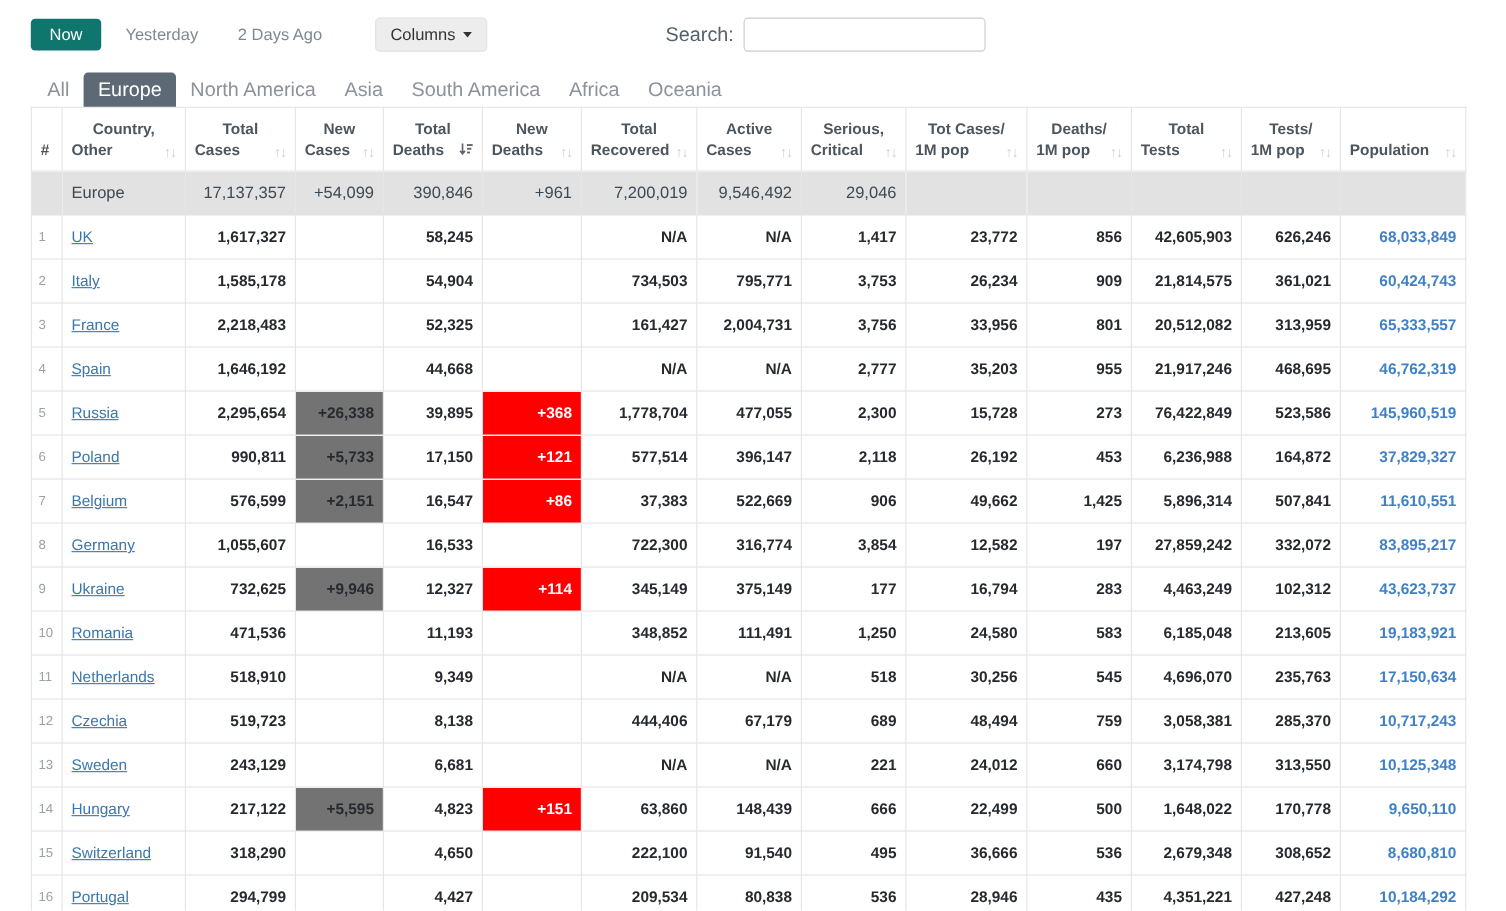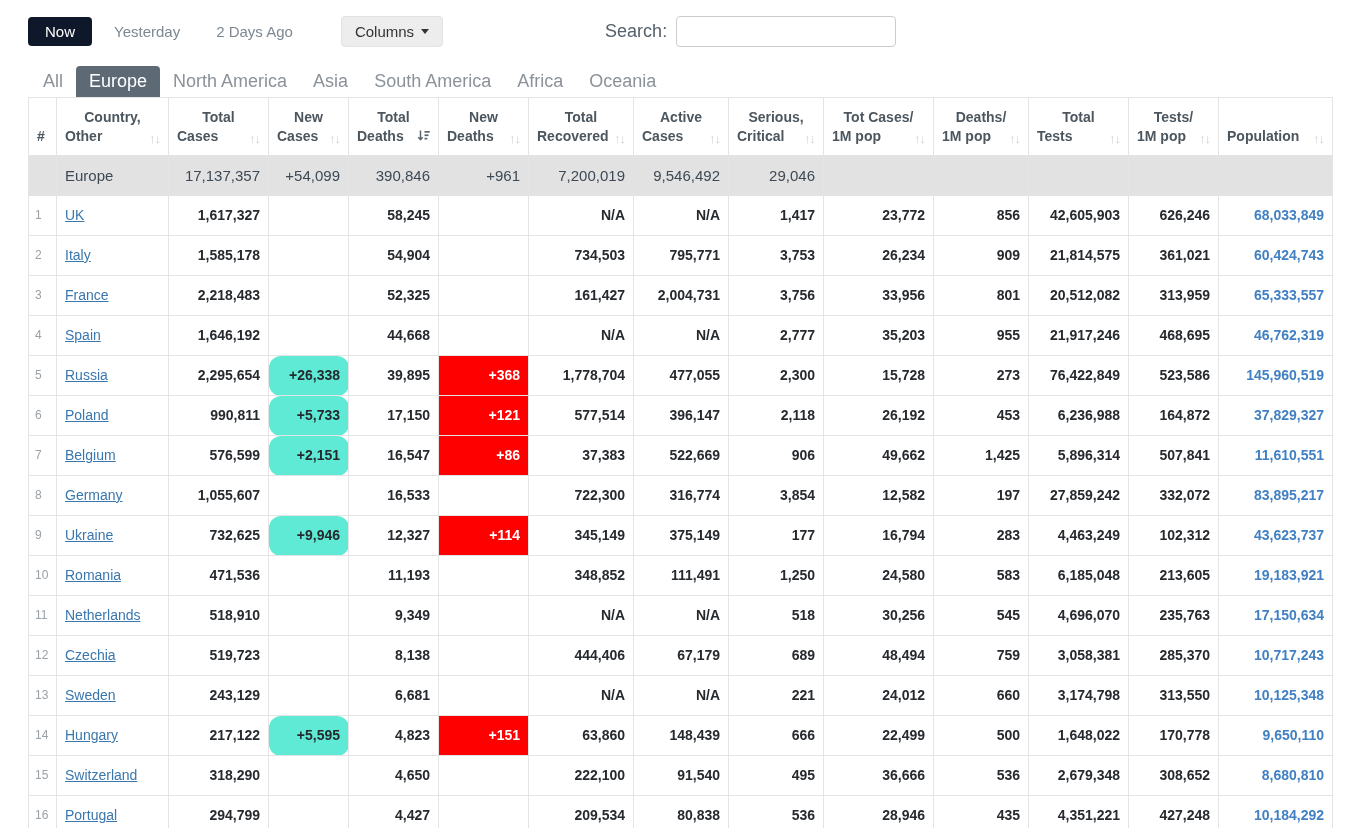--- a/index.html
+++ b/index.html
@@ -2,21 +2,21 @@
 <html><head>
 <meta charset="utf-8">
 <style>
   * { margin:0; padding:0; box-sizing:border-box; }
   html,body { width:1369px; height:828px; overflow:hidden; background:#fff;
     font-family:"Liberation Sans", sans-serif; }
 
   
   .toolbar { display:flex; align-items:center; margin:16px 0 0 28px; height:30px; }
   .btn { font-size:15px; border:none; cursor:pointer; background:transparent; }
-  .btn-now { background:#0f172a; color:#fff; border-radius:4px; padding:6px 17px; font-weight:400; }
+  .btn-now { background:#0f766e; color:#fff; border-radius:4px; padding:6px 17px; font-weight:400; }
   .btn-ghost { color:#7d8893; padding:6px 0; margin-left:36px; }
   .btn-ghost.first { margin-left:22px; }
   .btn-columns { background:#ededed; border:1px solid #e2e2e2; border-radius:4px;
     padding:6px 13px; color:#333; margin-left:48px; display:flex; align-items:center; gap:7px; }
   .caret { display:inline-block; width:0; height:0; border-left:4px solid transparent;
     border-right:4px solid transparent; border-top:5px solid #333; }
   .search-wrap { display:flex; align-items:center; margin-left:162px; gap:9px; }
   .search-label { font-size:18px; color:#55606a; }
   .search-input { width:220px; height:31px; border:1px solid #ccc; border-radius:4px;
     padding:0 8px; font-size:14px; color:#333; outline:none; }
@@ -39,21 +39,21 @@
   .hline2 { display:flex; justify-content:space-between; align-items:flex-end; }
   .sort-both { color:#ccd2d6; font-size:13px; font-weight:400; letter-spacing:-1px; line-height:14px; }
   td { padding:10px 8px; font-size:14px; line-height:19px; font-weight:700;
     color:#262a2e; text-align:right; white-space:nowrap; overflow:hidden; }
   td.rank { color:#9aa1a7; font-weight:400; font-size:12px; text-align:left; padding-left:6px; }
   td.country { text-align:left; }
   a.country-link { color:#3a77ad; font-weight:400; text-decoration:underline; cursor:pointer; }
   td.population a { color:#4180c2; font-weight:700; text-decoration:none; cursor:pointer; }
   tr.summary td { background:#e2e2e2; font-weight:400; color:#3d4954; font-size:15px; }
   tr.summary td.country { text-align:left; }
-  td.hl-yellow { background:#5eead4;border-radius:12px; }
+  td.hl-yellow { background:#737373; }
   td.hl-red { background:#ff0000; color:#fff; }
 </style>
 </head>
 <body>
 
 <div class="toolbar">
   <button class="btn btn-now">Now</button>
   <button class="btn btn-ghost first">Yesterday</button>
   <button class="btn btn-ghost">2 Days Ago</button>
   <button class="btn btn-columns">

